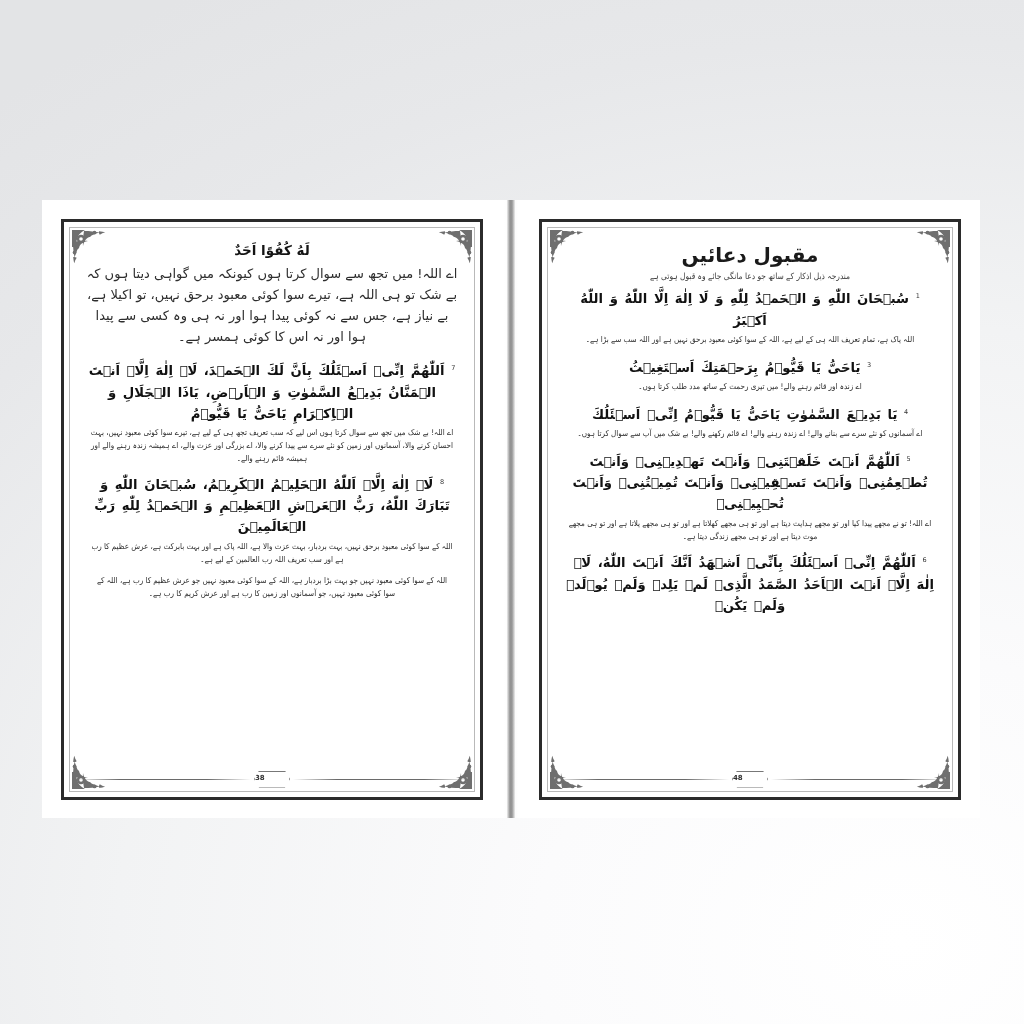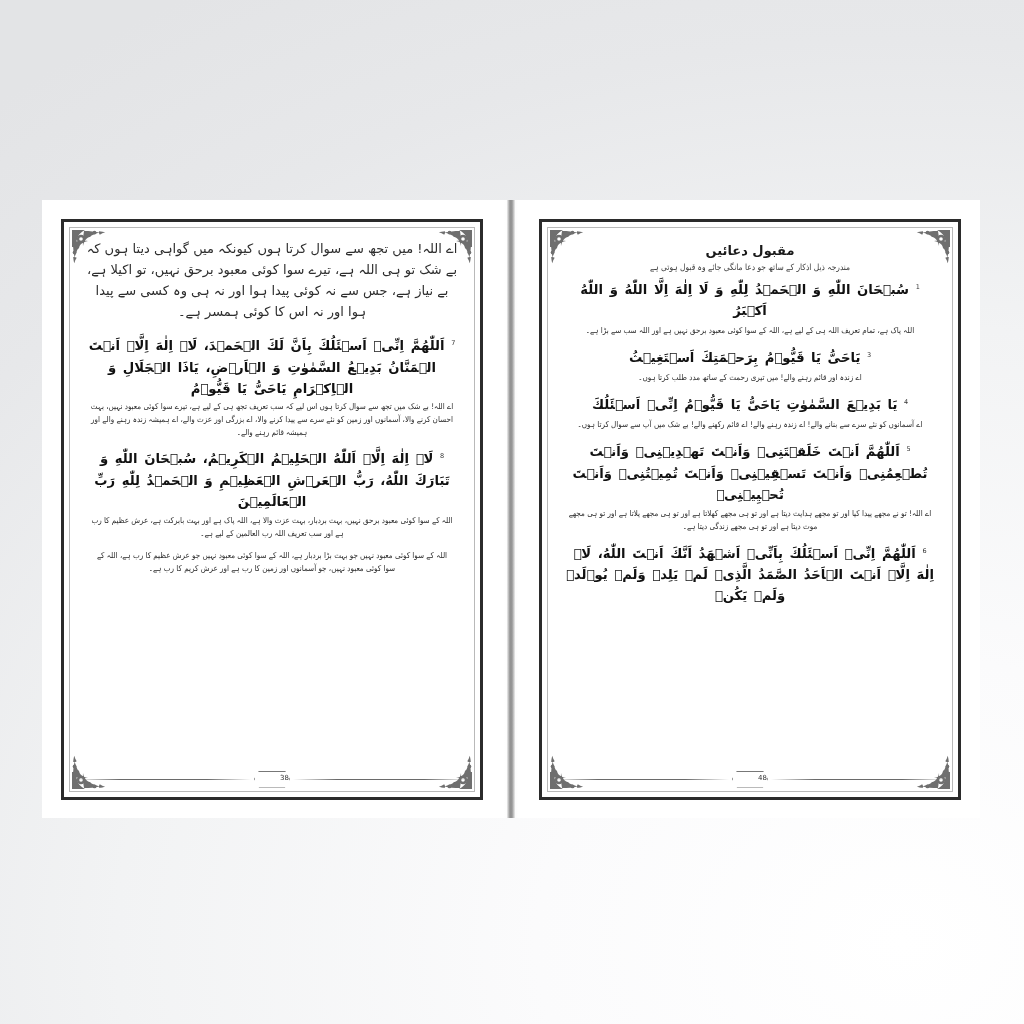--- a/index.html
+++ b/index.html
@@ -89,21 +89,21 @@
     left: 16px;
     right: 16px;
     bottom: 22px;
     direction: rtl;
     text-align: center;
     overflow: hidden;
   }
 
   .page-title {
     font-family: "DejaVu Sans", sans-serif;
-    font-size: 13px;
+    font-size: 20px;
     font-weight: 700;
     color: #1a1a1a;
     line-height: 1.35;
     margin: 4px 0 2px 0;
     letter-spacing: 0.5px;
   }
   .page-subtitle {
     font-size: 7.5px;
     color: #3a3a3a;
     line-height: 1.5;
@@ -167,22 +167,23 @@
   .folio .hex {
     flex: 0 0 auto;
     width: 34px;
     height: 15px;
     margin: 0 3px;
     border: 1px solid #777;
     background: #fff;
     color: #2e2e2e;
     font-size: 7px;
     line-height: 13px;
-    text-align: right;
+    text-align: left;
     clip-path: polygon(14% 0, 86% 0, 100% 50%, 86% 100%, 14% 100%, 0 50%);
+    font-weight: bold;
   }
 </style>
 </head>
 <body>
 
 <div id="scene">
 
   <div id="book">
 
     <div class="sheet left">
@@ -245,20 +246,21 @@
               <circle cx="4.6" cy="24.5" r="1.9"></circle>
               <path d="M14 3c6 0 11 .6 15.5 1.6C25 6 20 7.6 16.8 10.4 14.6 12.4 13.5 15 13 18c-.4-5 .2-10 1-15z"></path>
               <path d="M3 14c0 6 .6 11 1.6 15.5C6 25 7.6 20 10.4 16.8 12.4 14.6 15 13.5 18 13c-5-.4-10 .2-15 1z"></path>
               <path d="M29 3.2c2.6.2 4.6.6 6.2 1.1-2 .5-3.9 1.3-5.4 2.4-.9-1.2-1-2.4-.8-3.5z"></path>
               <path d="M3.2 29c.2 2.6.6 4.6 1.1 6.2.5-2 1.3-3.9 2.4-5.4-1.2-.9-2.4-1-3.5-.8z"></path>
             </g>
           </svg>
 
           <div class="page-body">
 
+            <div class="cont-line">لَهُ كُفُوًا اَحَدٌ</div>
             <div class="entry urdu" style="font-size:13px;color:#2e2e2e;line-height:1.62;margin-bottom:13px;">اے اللہ! میں تجھ سے سوال کرتا ہوں کیونکہ میں گواہی دیتا ہوں کہ بے شک تو ہی اللہ ہے، تیرے سوا کوئی معبود برحق نہیں، تو اکیلا ہے، بے نیاز ہے، جس سے نہ کوئی پیدا ہوا اور نہ ہی وہ کسی سے پیدا ہوا اور نہ اس کا کوئی ہمسر ہے۔</div>
 
             <div class="entry">
               <div class="arabic"><span class="num">7</span> <span>اَللّٰهُمَّ اِنِّیۡ اَسۡئَلُكَ بِاَنَّ لَكَ الۡحَمۡدَ، لَاۤ اِلٰهَ اِلَّاۤ اَنۡتَ الۡمَنَّانُ بَدِیۡعُ السَّمٰوٰتِ وَ الۡاَرۡضِ، یَاذَا الۡجَلَالِ وَ الۡاِكۡرَامِ یَاحَیُّ یَا قَیُّوۡمُ</span></div>
               <div class="urdu">اے اللہ! بے شک میں تجھ سے سوال کرتا ہوں اس لیے کہ سب تعریف تجھ ہی کے لیے ہے، تیرے سوا کوئی معبود نہیں، بہت احسان کرنے والا، آسمانوں اور زمین کو نئے سرے سے پیدا کرنے والا، اے بزرگی اور عزت والے، اے ہمیشہ زندہ رہنے والے اور ہمیشہ قائم رہنے والے۔</div>
             </div>
 
             <div class="entry">
               <div class="arabic"><span class="num">8</span> <span>لَاۤ اِلٰهَ اِلَّاۤ اَللّٰهُ الۡحَلِیۡمُ الۡكَرِیۡمُ، سُبۡحَانَ اللّٰهِ وَ تَبَارَكَ اللّٰهُ، رَبُّ الۡعَرۡشِ الۡعَظِیۡمِ وَ الۡحَمۡدُ لِلّٰهِ رَبِّ الۡعَالَمِیۡنَ</span></div>
               <div class="urdu">اللہ کے سوا کوئی معبود برحق نہیں، بہت بردبار، بہت عزت والا ہے، اللہ پاک ہے اور بہت بابرکت ہے، عرش عظیم کا رب ہے اور سب تعریف اللہ رب العالمین کے لیے ہے۔</div>

